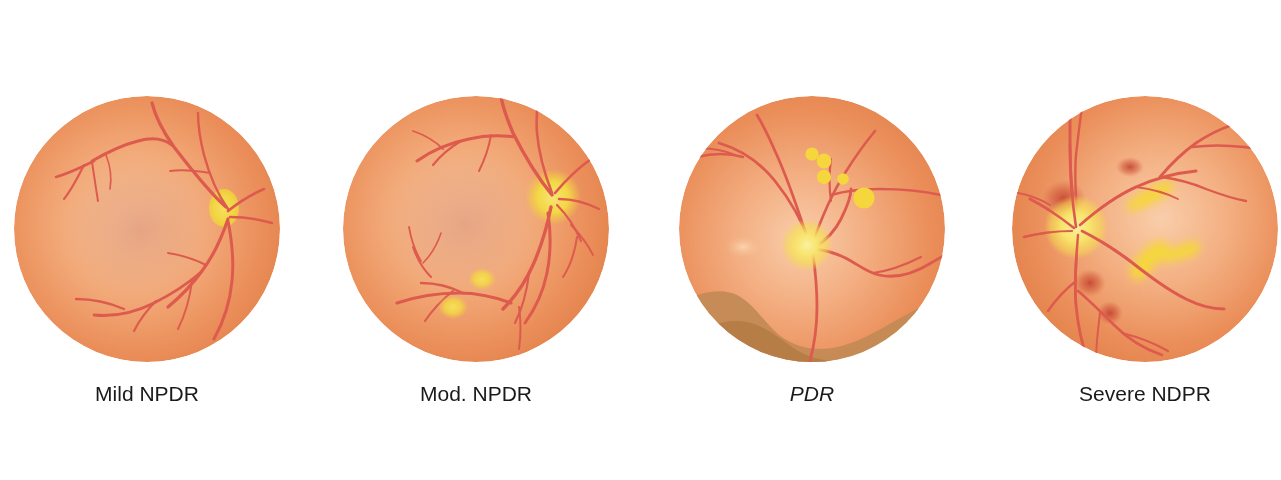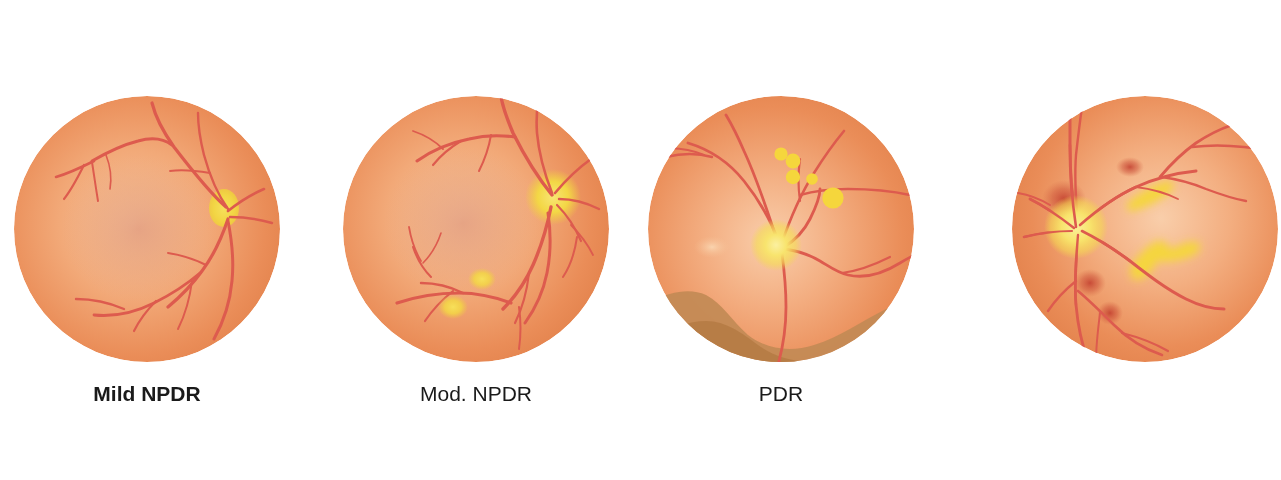--- a/index.html
+++ b/index.html
@@ -35,21 +35,21 @@
     white-space:nowrap;
     text-align:center;
   }
   svg{display:block;overflow:visible;}
 </style>
 </head>
 <body>
 
 <div id="figure">
 
-  <div class="panel" style="left:2px;font-weight:bold;">
+  <div class="panel" style="left:2px;">
     <svg class="fundus-wrap" viewBox="0 0 266 268">
       <defs>
         <radialGradient id="fg1" cx="45%" cy="48%" r="62%">
           <stop offset="0%" stop-color="#f7c59c"></stop>
           <stop offset="45%" stop-color="#f2a978"></stop>
           <stop offset="80%" stop-color="#ea8d58"></stop>
           <stop offset="100%" stop-color="#e2814b"></stop>
         </radialGradient>
         <radialGradient id="mac1" cx="50%" cy="50%" r="50%">
           <stop offset="0%" stop-color="#d98a73" stop-opacity="0.55"></stop>
@@ -148,21 +148,21 @@
           <path d="M80 168 C88 160 94 150 98 138" stroke-width="1.6"></path>
           <path d="M176 212 C178 226 178 240 176 254" stroke-width="2"></path>
         </g>
         <ellipse cx="139" cy="184" rx="14" ry="11" fill="url(#ex2)"></ellipse>
         <ellipse cx="110" cy="212" rx="15" ry="12" fill="url(#ex2)"></ellipse>
       </g>
     </svg>
     <div class="panel-label">Mod. NPDR</div>
   </div>
 
-  <div class="panel" style="left:636px;">
+  <div class="panel" style="left:667px;font-style:italic;">
     <svg class="fundus-wrap" viewBox="0 0 266 268">
       <defs>
         <radialGradient id="fg3" cx="46%" cy="54%" r="64%">
           <stop offset="0%" stop-color="#f9ceab"></stop>
           <stop offset="40%" stop-color="#f3ad80"></stop>
           <stop offset="78%" stop-color="#ea8d58"></stop>
           <stop offset="100%" stop-color="#e2814b"></stop>
         </radialGradient>
         <radialGradient id="od3" cx="50%" cy="50%" r="50%">
           <stop offset="0%" stop-color="#fbf0a0"></stop>
@@ -268,15 +268,16 @@
         <g fill="none" stroke="#dd5b4e" stroke-linecap="round">
           <path d="M64 132 C60 106 58 78 58 50" stroke-width="2.6"></path>
           <path d="M62 133 C48 122 34 112 18 104" stroke-width="2.4"></path>
           <path d="M60 136 C44 136 28 138 12 142" stroke-width="2.2"></path>
           <path d="M68 130 C84 116 102 102 124 92" stroke-width="2.6"></path>
           <path d="M70 136 C86 144 102 154 118 166" stroke-width="2.6"></path>
           <path d="M66 140 C64 164 62 188 64 210" stroke-width="2.4"></path>
         </g>
       </g>
     </svg>
+    <div class="panel-label">Severe NDPR</div>
   </div>
 
 </div>
 
 </body></html>

